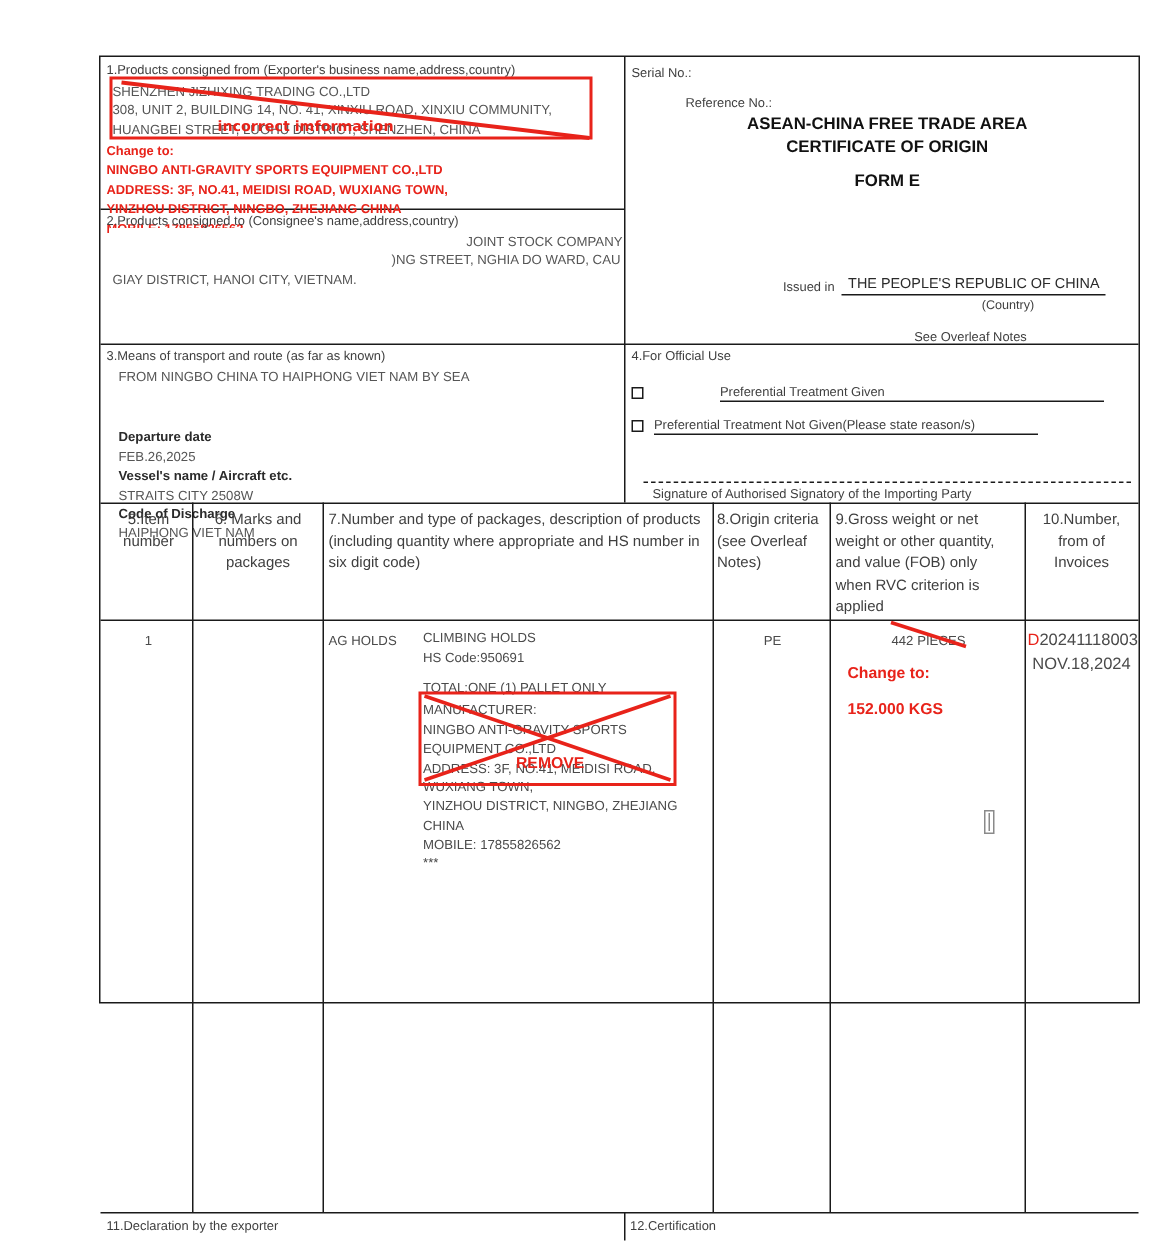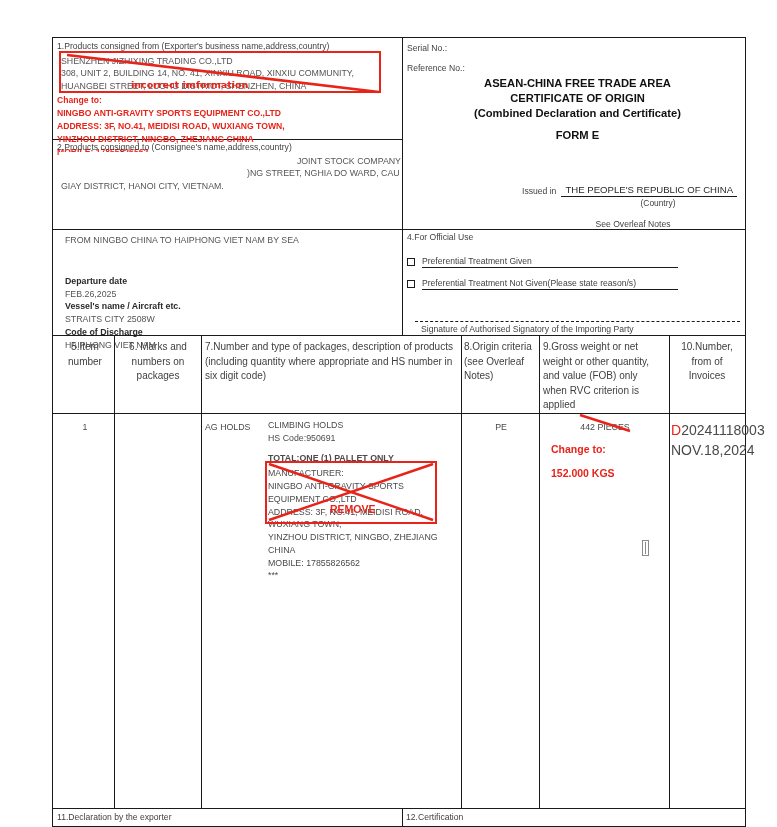--- a/index.html
+++ b/index.html
@@ -17,21 +17,21 @@
   .original-wrap{
     position:absolute;left:0;top:20px;width:777px;text-align:center;
   }
   .original{
     display:inline-block;font-size:12.5px;color:#1a1a1a;font-weight:400;
     letter-spacing:.2px;
   }
 
   
   .form{
-    position:absolute;left:52px;top:37px;width:694px;height:790px;
+    position:absolute;left:66px;top:37px;width:694px;height:632px;
     border:1.6px solid #1a1a1a;box-sizing:border-box;
   }
 
   
   .vsplit{
     position:absolute;left:349px;top:0;width:1.2px;height:297px;background:#1a1a1a;
   }
 
   
   .box{position:absolute;box-sizing:border-box;}
@@ -44,21 +44,21 @@
   .bold{font-weight:bold;color:#2a2a2a;}
 
   
   .title-block{position:absolute;left:0;top:0;width:345px;text-align:center;}
   .title-block div{font-weight:bold;color:#111;font-size:11.2px;line-height:1.32;}
   .form-e{font-weight:bold;color:#111;font-size:11.6px;margin-top:8px;}
 
   .issued-row{
     position:absolute;display:flex;align-items:flex-end;
   }
-  .issued-lbl{font-size:8.6px;color:#3f3f3f;margin-right:5px;padding-bottom:1px;margin-left:14px;}
+  .issued-lbl{font-size:8.6px;color:#3f3f3f;margin-right:5px;padding-bottom:1px;}
   .issued-val{
     font-size:9.6px;color:#2a2a2a;border-bottom:1.3px solid #1a1a1a;
     padding:0 4px 1px 4px;text-align:center;
   }
   .country-sub{font-size:8.4px;color:#3f3f3f;text-align:center;}
   .overleaf{font-size:8.6px;color:#3f3f3f;text-align:center;}
 
   
   .cbrow{position:absolute;display:flex;align-items:center;}
   .cbox{
@@ -139,53 +139,53 @@
       <div class="lbl">2.Products consigned to (Consignee's name,address,country)</div>
       <div class="val" style="margin-top:2px;margin-left:190px;text-align:right;">JOINT STOCK COMPANY</div>
       <div class="val" style="margin-left:190px;">)NG STREET, NGHIA DO WARD, CAU</div>
       <div class="val" style="margin-left:4px;">GIAY DISTRICT, HANOI CITY, VIETNAM.</div>
     </div>
 
     <div class="whiteout" style="left:6px;top:114px;width:186px;height:11px;"></div>
     <div class="whiteout" style="left:6px;top:125px;width:186px;height:12px;"></div>
 
     <div class="box" style="left:4px;top:194px;width:344px;">
+      <div class="lbl">3.Means of transport and route (as far as known)</div>
       <div class="val" style="margin-top:2px;margin-left:8px;">FROM NINGBO CHINA TO HAIPHONG VIET NAM BY SEA</div>
       <div class="val bold" style="margin-top:28px;margin-left:8px;">Departure date</div>
       <div class="val" style="margin-left:8px;">FEB.26,2025</div>
       <div class="val bold" style="margin-left:8px;">Vessel's name / Aircraft etc.</div>
       <div class="val" style="margin-left:8px;">STRAITS CITY 2508W</div>
       <div class="val bold" style="margin-left:8px;">Code of Discharge</div>
       <div class="val" style="margin-left:8px;">HAIPHONG VIET NAM</div>
     </div>
 
     <div class="box" style="left:354px;top:5px;width:335px;">
       <div class="lbl">Serial No.:</div>
-      <div class="lbl" style="margin-top:9px;">Reference No.:</div>
+      <div class="lbl" style="margin-top:9px;margin-left:36px;">Reference No.:</div>
     </div>
 
     <div class="title-block" style="left:352px;top:38px;">
       <div>ASEAN-CHINA FREE TRADE AREA</div>
       <div>CERTIFICATE OF ORIGIN</div>
-      <div>(Combined Declaration and Certificate)</div>
       <div class="form-e">FORM E</div>
     </div>
 
     <div class="issued-row" style="left:455px;top:146px;">
       <span class="issued-lbl">Issued in</span>
       <span class="issued-val">THE PEOPLE'S REPUBLIC OF CHINA</span>
     </div>
     <div class="country-sub" style="position:absolute;left:520px;top:160px;width:170px;">(Country)</div>
     <div class="overleaf" style="position:absolute;left:470px;top:181px;width:220px;">See Overleaf Notes</div>
 
     <div class="box" style="left:354px;top:194px;width:335px;">
       <div class="lbl">4.For Official Use</div>
     </div>
 
-    <div class="cbrow" style="left:354px;top:218px;">
+    <div class="cbrow" style="left:354px;top:218px;gap:44px;">
       <span class="cbox"></span>
       <span class="cbline" style="width:256px;">Preferential Treatment Given</span>
     </div>
     <div class="cbrow" style="left:354px;top:240px;">
       <span class="cbox"></span>
       <span class="cbline" style="width:256px;">Preferential Treatment Not Given(Please state reason/s)</span>
     </div>
 
     <div class="dashed" style="left:362px;top:283px;width:325px;"></div>
     <div class="lbl" style="position:absolute;left:368px;top:286px;">Signature of Authorised Signatory of the Importing Party</div>
@@ -232,21 +232,21 @@
       <div>from of</div>
       <div>Invoices</div>
     </div>
 
     <div class="val-d center" style="position:absolute;left:4px;top:383px;width:56px;text-align:center;">1</div>
     <div class="val-d" style="position:absolute;left:152px;top:383px;">AG HOLDS</div>
 
     <div class="box" style="left:215px;top:381px;width:190px;">
       <div class="val-d">CLIMBING HOLDS</div>
       <div class="val-d">HS Code:950691</div>
-      <div class="val-d" style="margin-top:7px;font-weight:bold;">TOTAL:ONE (1) PALLET ONLY</div>
+      <div class="val-d" style="margin-top:7px;">TOTAL:ONE (1) PALLET ONLY</div>
       <div class="val-d" style="margin-top:3px;">MANUFACTURER:</div>
       <div class="val-d">NINGBO ANTI-GRAVITY SPORTS EQUIPMENT CO.,LTD</div>
       <div class="val-d">ADDRESS: 3F, NO.41, MEIDISI ROAD, WUXIANG TOWN,</div>
       <div class="val-d">YINZHOU DISTRICT, NINGBO, ZHEJIANG CHINA</div>
       <div class="val-d">MOBILE: 17855826562</div>
       <div class="val-d">***</div>
     </div>
 
     <div class="redbox" style="left:212px;top:423px;width:172px;height:63px;"></div>
     <svg class="overlay" width="694" height="790">
@@ -257,21 +257,21 @@
 
     <div class="val-d" style="position:absolute;left:411px;top:383px;width:74px;text-align:center;">PE</div>
 
     <div class="val-d" style="position:absolute;left:490px;top:383px;width:124px;text-align:center;">442 PIECES</div>
     <svg class="overlay" width="694" height="790">
       <line x1="527" y1="377" x2="577" y2="393" stroke="#e8231a" stroke-width="2.4"></line>
     </svg>
     <div class="redtext-lg" style="position:absolute;left:498px;top:405px;">Change to:</div>
     <div class="redtext-lg" style="position:absolute;left:498px;top:429px;">152.000 KGS</div>
 
-    <div style="position:absolute;left:618px;top:382px;width:72px;font-size:14px;line-height:1.45;">
+    <div style="position:absolute;left:618px;top:382px;width:72px;font-size:11px;line-height:1.45;">
       <div>
         <span class="red">D</span><span style="color:#4a4a4a;">20241118003</span>
       </div>
       <div style="color:#4a4a4a;text-align:center;">NOV.18,2024</div>
     </div>
 
     <div class="caret" style="left:589px;top:502px;"></div>
 
     <div class="lbl" style="position:absolute;left:4px;top:774px;">11.Declaration by the exporter</div>
     <div class="lbl" style="position:absolute;left:353px;top:774px;">12.Certification</div>

